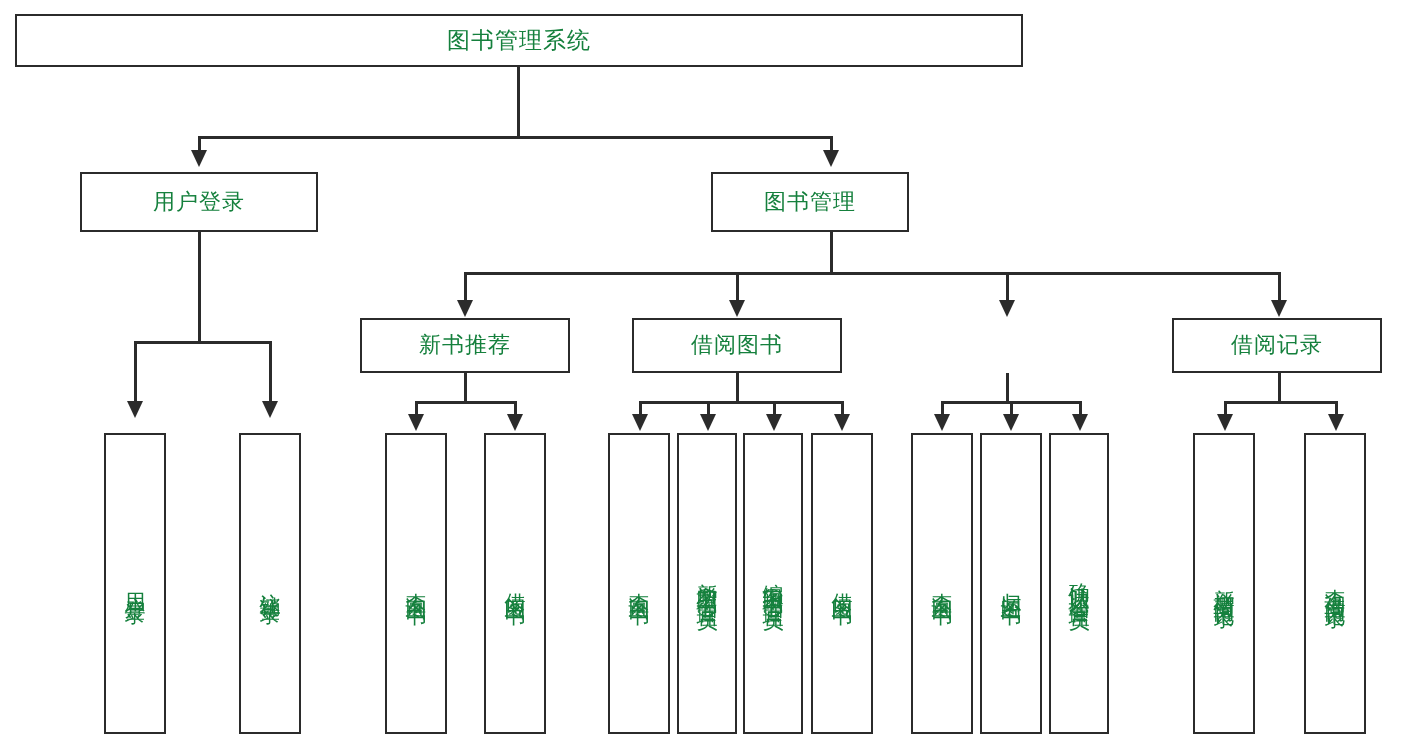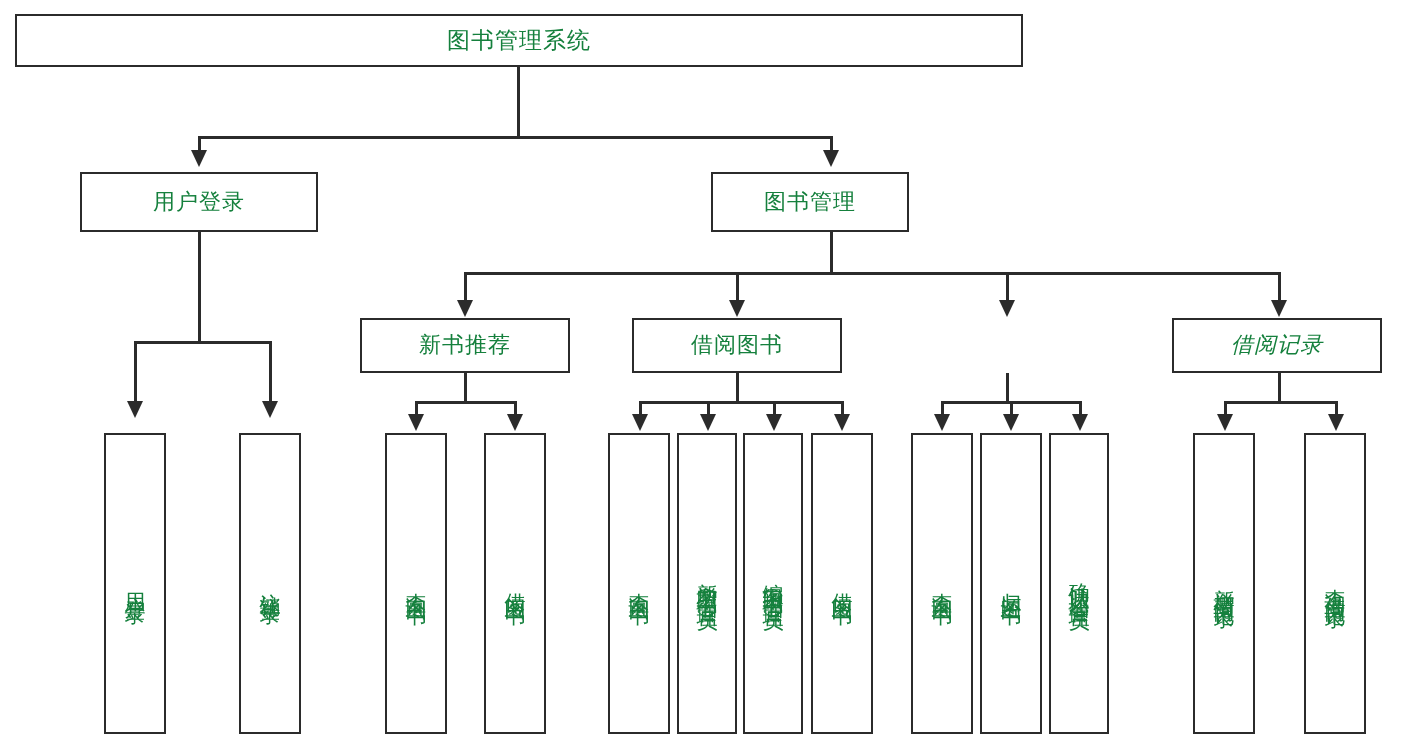--- a/index.html
+++ b/index.html
@@ -118,21 +118,21 @@
 
   <div class="node node-h" style="left:360px; top:318px; width:210px; height:55px;">
     <span>新书推荐</span>
   </div>
 
   <div class="node node-h" style="left:632px; top:318px; width:210px; height:55px;">
     <span>借阅图书</span>
   </div>
 
 
-  <div class="node node-h" style="left:1172px; top:318px; width:210px; height:55px;font-style:italic;">
+  <div class="node node-h" style="left:1172px; top:318px; width:210px; height:55px;">
     <span>借阅记录</span>
   </div>
 
   <div class="vline" style="left:464px; top:373px; height:30px;"></div>
   <div class="hline" style="left:415px; top:401px; width:101px;"></div>
   <div class="vline" style="left:415px; top:401px; height:15px;"></div>
   <div class="arrow" style="left:408px; top:414px;"></div>
   <div class="vline" style="left:514px; top:401px; height:15px;"></div>
   <div class="arrow" style="left:507px; top:414px;"></div>
 

